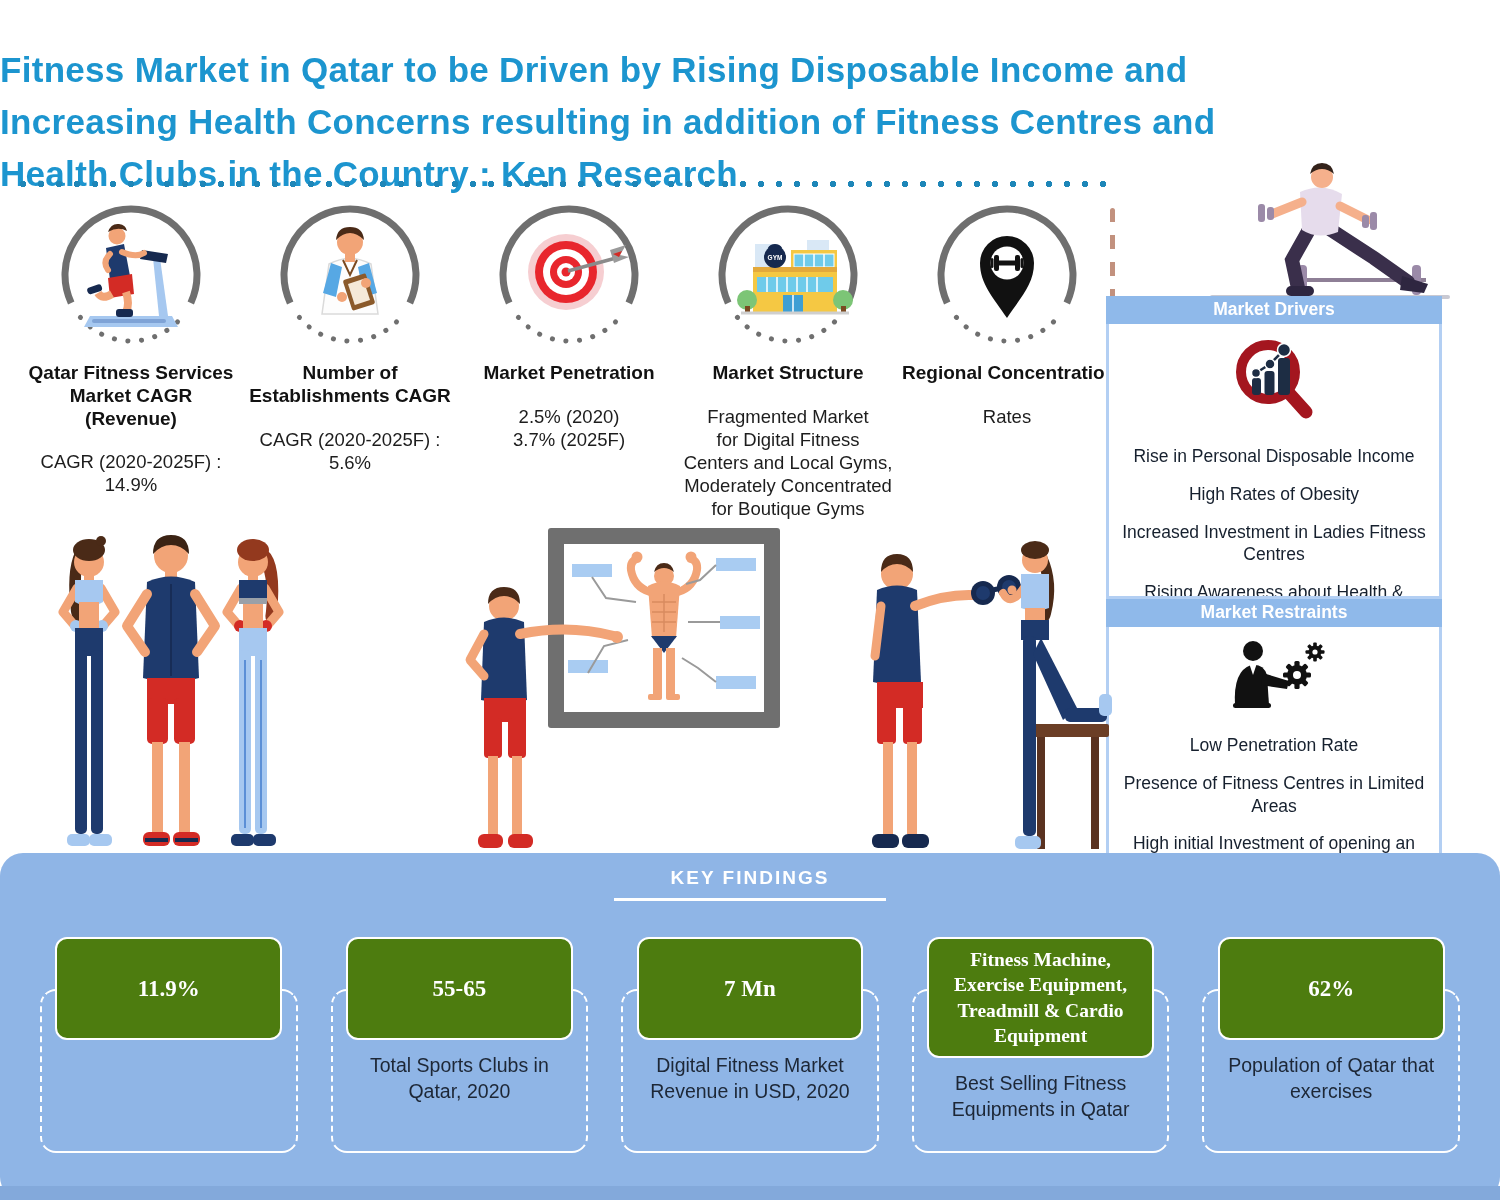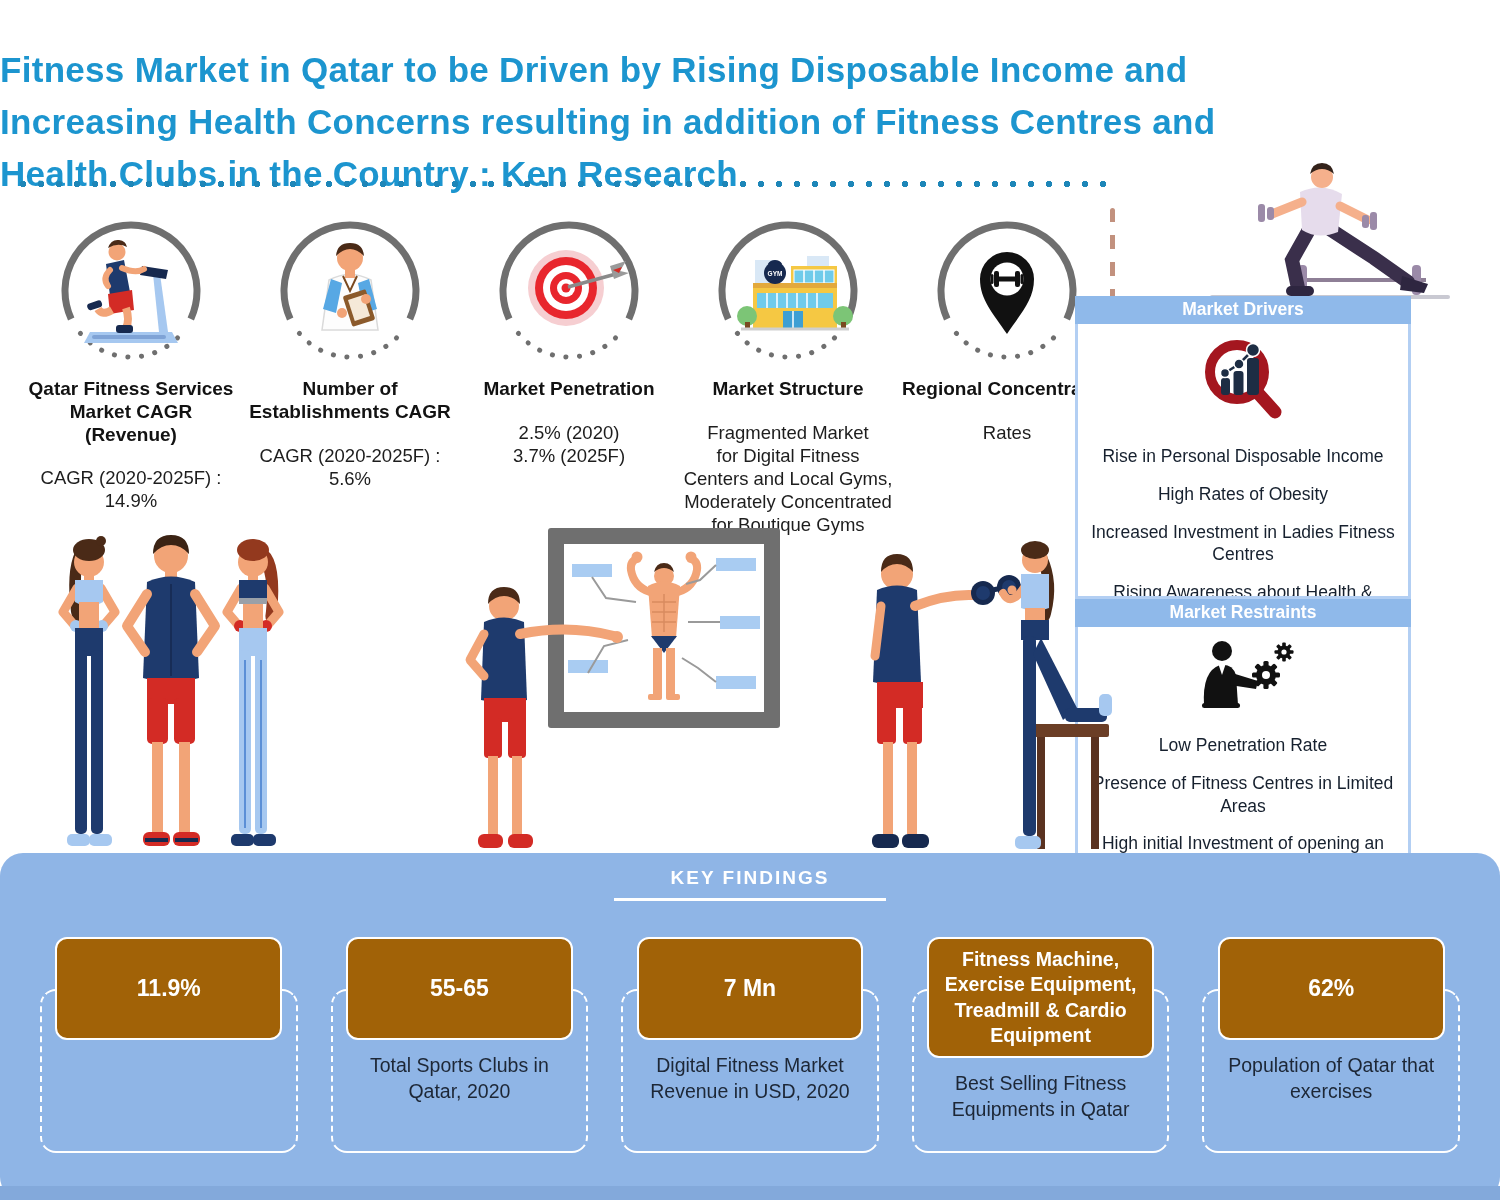--- a/index.html
+++ b/index.html
@@ -9,33 +9,33 @@
   
   .title{position:absolute;top:44px;left:0;width:100%;text-align:left;
          color:#1C95CF;font-size:35px;font-weight:bold;line-height:52px;letter-spacing:.3px;}
 
   
   .dots-sep{position:absolute;left:14px;top:179px;width:1098px;height:10px;
     background-image:radial-gradient(circle 3.3px at 50% 50%, #1E86B8 98%, transparent 100%);
     background-size:18px 10px;background-repeat:repeat-x;}
 
   
-  .stats{position:absolute;top:216px;left:26px;width:1086px;display:flex;justify-content:space-between;}
+  .stats{position:absolute;top:200px;left:26px;width:1086px;display:flex;justify-content:space-between;}
   .stat-col{width:210px;text-align:center;}
   .stat-icon{display:block;margin:0 auto;}
   .stat-title{margin-top:12px;font-weight:bold;font-size:19px;line-height:1.2;color:#121212;}
   .stat-sub{margin-top:21px;font-size:18.5px;line-height:1.24;color:#1d1d1d;}
   .nowrap{white-space:nowrap;}
 
   
   .divider{position:absolute;left:1110px;top:208px;width:5px;height:645px;border-radius:3px;
     background:repeating-linear-gradient(to bottom,#C2917E 0 14px,transparent 14px 27px);}
 
   
-  .sidebar{position:absolute;left:1075px;top:296px;width:336px;}
+  .sidebar{position:absolute;left:1106px;top:296px;width:336px;}
   .side-header{background:#8FB9EA;color:#fff;font-weight:bold;font-size:17.5px;
                text-align:center;padding:3px 0 4px;}
   .side-box{background:#fff;border:3px solid #B3CFF3;border-top:none;box-sizing:border-box;
             text-align:center;overflow:hidden;}
   .side-box.drivers{height:275px;padding-top:6px;}
   .side-box.restraints{height:232px;padding-top:10px;}
   .side-list{list-style:none;margin:10px 0 0;padding:0;font-size:17.5px;color:#16202E;}
   .side-list li{margin:15px auto 7px;line-height:1.3;max-width:306px;}
 
   
@@ -46,23 +46,23 @@
 
   
   .kf-band{position:absolute;left:0;top:853px;width:1500px;height:347px;background:#8FB5E6;border-radius:23px;}
   .kf-footer{position:absolute;left:0;top:1186px;width:1500px;height:14px;background:#83A9DB;}
   .kf-head{text-align:center;margin-top:14px;color:#fff;font-weight:bold;font-size:19px;letter-spacing:2px;}
   .kf-underline{width:272px;height:3px;background:#fff;margin:9px auto 0;}
   .cards{position:absolute;left:40px;right:40px;top:84px;display:flex;gap:33px;}
   .card{flex:1;position:relative;min-height:216px;}
   .card-outer{position:absolute;left:0;right:0;top:52px;bottom:0;border:2px solid #fff;
               border-left-style:dashed;border-right-style:dashed;border-radius:16px;}
-  .card-value{position:relative;width:88%;margin:0 auto;min-height:103px;background:#a16207;
+  .card-value{position:relative;width:88%;margin:0 auto;min-height:103px;background:#4d7c0f;
               border:2px solid #fff;border-radius:12px;display:flex;align-items:center;justify-content:center;
-              text-align:center;color:#fff;font-weight:bold;font-size:23px;padding:8px 12px;box-sizing:border-box;}
+              text-align:center;color:#fff;font-weight:bold;font-size:23px;padding:8px 12px;box-sizing:border-box;font-family:Liberation Serif, serif;}
   .card-value.small{font-size:19.5px;line-height:1.3;}
   .card-label{position:relative;margin-top:13px;padding:0 16px;text-align:center;
               font-size:19.5px;line-height:1.33;color:#1D2736;}
 </style>
 </head>
 <body>
 
 <div id="canvas">
 
   <div class="title">

